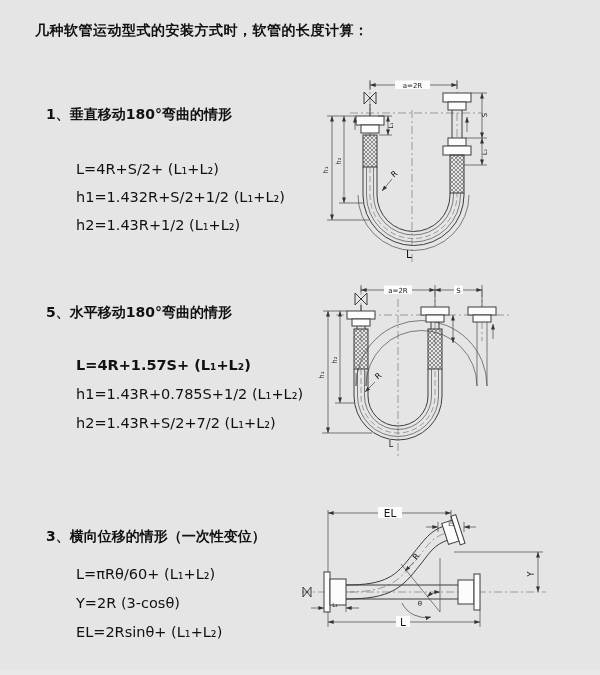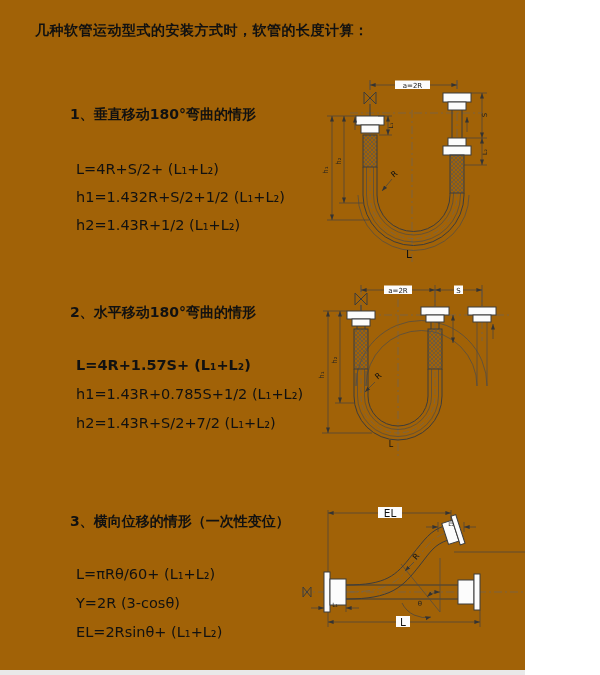--- a/index.html
+++ b/index.html
@@ -1,23 +1,23 @@
 <!DOCTYPE html>
 <html><head>
 <meta charset="utf-8">
 <style>
   html,body{margin:0;padding:0;background:#fff;}
-  .page{position:relative;width:525px;height:675px;background:#a16207;overflow:hidden;
+  .page{position:relative;width:600px;height:675px;background:#e5e5e5;overflow:hidden;
         font-family:"DejaVu Sans","Liberation Sans",sans-serif;color:#111;}
   .title{position:absolute;left:35px;top:22px;font-size:14px;font-weight:bold;letter-spacing:.5px;white-space:nowrap;}
-  .sec-head{position:absolute;font-size:14px;font-weight:bold;white-space:nowrap;margin-left:24px;}
+  .sec-head{position:absolute;font-size:14px;font-weight:bold;white-space:nowrap;}
   .formula{position:absolute;font-size:14.5px;white-space:nowrap;margin-top:24px;}
   .h1{left:46px;top:106px;}  .f11{left:76px;top:137px;} .f12{left:76px;top:165px;} .f13{left:76px;top:193px;}
   .h2{left:46px;top:304px;}  .f21{left:76px;top:333px;font-weight:bold;} .f22{left:76px;top:362px;} .f23{left:76px;top:391px;}
-  .h3{left:46px;top:513px;}  .f31{left:76px;top:542px;} .f32{left:76px;top:571px;} .f33{left:76px;top:600px;}
+  .h3{left:46px;top:528px;}  .f31{left:76px;top:542px;} .f32{left:76px;top:571px;} .f33{left:76px;top:600px;}
   .dwg{position:absolute;}
   .d1{left:312px;top:70px;}
   .d2{left:306px;top:281px;}
   .d3{left:298px;top:500px;}
   .bottom-edge{position:absolute;left:0;right:0;bottom:0;height:5px;background:#e9e9e9;}
   
   .ln{fill:none;stroke:#3c3c3c;stroke-width:1;}
   .tn{fill:none;stroke:#4a4a4a;stroke-width:.7;}
   .cl{fill:none;stroke:#666;stroke-width:.6;stroke-dasharray:8 3 2 3;}
   .hdash{fill:none;stroke:#666;stroke-width:.6;stroke-dasharray:6 3;}
@@ -35,21 +35,21 @@
 
 <div class="page">
 
   <div class="title">几种软管运动型式的安装方式时，软管的长度计算：</div>
 
   <div class="sec-head h1">1、垂直移动180°弯曲的情形</div>
   <div class="formula f11">L=4R+S/2+ (L₁+L₂)</div>
   <div class="formula f12">h1=1.432R+S/2+1/2 (L₁+L₂)</div>
   <div class="formula f13">h2=1.43R+1/2 (L₁+L₂)</div>
 
-  <div class="sec-head h2">2、水平移动180°弯曲的情形</div>
+  <div class="sec-head h2">5、水平移动180°弯曲的情形</div>
   <div class="formula f21">L=4R+1.57S+ (L₁+L₂)</div>
   <div class="formula f22">h1=1.43R+0.785S+1/2 (L₁+L₂)</div>
   <div class="formula f23">h2=1.43R+S/2+7/2 (L₁+L₂)</div>
 
   <div class="sec-head h3">3、横向位移的情形（一次性变位）</div>
   <div class="formula f31">L=πRθ/60+ (L₁+L₂)</div>
   <div class="formula f32">Y=2R (3-cosθ)</div>
   <div class="formula f33">EL=2Rsinθ+ (L₁+L₂)</div>
 
   <svg class="dwg d1" width="240" height="197" viewBox="0 0 240 197">

